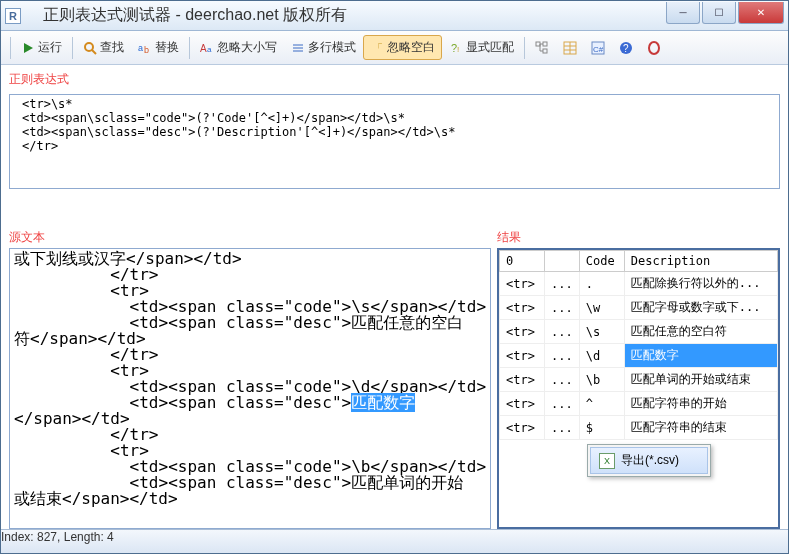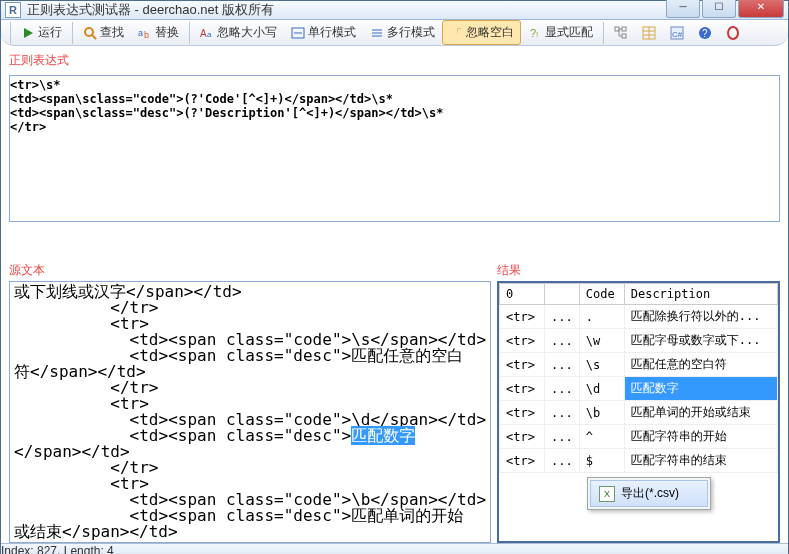--- a/index.html
+++ b/index.html
@@ -1,31 +1,31 @@
 <!DOCTYPE html>
 <html><head>
 <meta charset="utf-8">
 <style>
 * { box-sizing: border-box; margin: 0; padding: 0; }
 body { font-family: "Microsoft YaHei", SimSun, Arial, sans-serif; font-size: 12px; background: #fff; overflow: hidden; }
 .window { width: 789px; height: 554px; border: 1px solid #4d6d8f; background: #fff; display: flex; flex-direction: column; }
 .titlebar { height: 30px; background: linear-gradient(to bottom, #f7fbff, #dce8f5); display: flex; align-items: center; padding: 0 4px; border-bottom: 1px solid #9fb7d4; }
 .titlebar .app-icon { width: 16px; height: 16px; background: #fff; border: 1px solid #7a9cc4; display: flex; align-items: center; justify-content: center; font-weight: bold; color: #4a6d9c; font-size: 11px; margin-right: 6px; }
-.titlebar .title-text { flex: 1; color: #333; font-size: 13px; }
+.titlebar .title-text { flex: 1; color: #333; font-size: 16px; margin-left: 16px; }
 .win-controls { display: flex; gap: 2px; margin-top: -6px; }
 .win-btn { width: 34px; height: 22px; background: linear-gradient(to bottom, #e8f0fa, #c9dbef); border: 1px solid #8ba6c7; border-top: none; border-radius: 0 0 3px 3px; display: flex; align-items: center; justify-content: center; font-size: 10px; color: #334; }
 .win-btn.close { background: linear-gradient(to bottom, #e07a7a, #c93939); color: #fff; width: 46px; }
-.toolbar { height: 34px; background: linear-gradient(to bottom, #fdfdfd, #e9eef6); border-bottom: 1px solid #b9cadf; display: flex; align-items: center; padding: 0 6px; gap: 0; border-radius: 17px; }
+.toolbar { height: 34px; background: linear-gradient(to bottom, #fdfdfd, #e9eef6); border-bottom: 1px solid #b9cadf; display: flex; align-items: center; padding: 0 6px; gap: 0; }
 .tool-btn { display: inline-flex; align-items: center; gap: 3px; padding: 3px 6px; border: 1px solid transparent; border-radius: 3px; cursor: pointer; font-size: 12px; color: #333; }
 .tool-btn.active { border-color: #d9a74b; background: #ffe7b0; }
 .tool-sep { width: 1px; height: 22px; background: #b7c7da; margin: 0 3px; }
 .tool-icon { width: 14px; height: 14px; display: inline-block; }
 .content { flex: 1; display: flex; flex-direction: column; padding: 6px 8px 0 8px; gap: 4px; }
 .section-label { font-size: 12px; color: #ef4444; margin-bottom: 2px; }
-.regex-box { width: 100%; height: 147px; border: 1px solid #8faad0; background: #fff; font-family: SimSun, monospace; font-size: 12px; padding: 2px 0; resize: none; outline: none; overflow: auto; font-weight: bold; }
+.regex-box { width: 100%; height: 95px; border: 1px solid #8faad0; background: #fff; font-family: SimSun, monospace; font-size: 12px; padding: 2px 12px; resize: none; outline: none; overflow: auto; }
 .split { flex: 1; display: flex; gap: 6px; min-height: 0; }
 .left-col, .right-col { flex: 1; display: flex; flex-direction: column; min-height: 0; margin-top: 36px; }
 .source-box { flex: 1; border: 1px solid #8faad0; background: #fff; font-family: SimSun, monospace; font-size: 16px; padding: 2px 4px; overflow: auto; white-space: pre; line-height: 16px; }
 .highlight { background: #3399ff; color: #fff; }
 .result-container { flex: 1; border: 2px solid #4a6da0; background: #fff; overflow: auto; position: relative; }
 .result-table { width: 100%; border-collapse: collapse; font-family: SimSun, monospace; font-size: 12px; }
 .result-table th { text-align: left; background: #fff; border: 1px solid #ccc; padding: 3px 6px; font-weight: normal; }
 .result-table td { border: 1px solid #eee; padding: 3px 6px; white-space: nowrap; }
 .result-table tr.sel td { background: #3399ff; color: #fff; }
 .result-table tr.sel td.non-sel { background: #fff; color: #000; }
@@ -81,29 +81,20 @@
     </div>
     <div class="tool-sep"></div>
     <div class="tool-btn">
       <span class="tool-icon">
           <svg viewBox="0 0 14 14">
             <text x="0" y="11" font-size="10" fill="#c73a3a">A</text>
             <text x="7" y="11" font-size="8" fill="#2a6ad4">a</text>
           </svg>
         </span>
       <span>忽略大小写</span>
-    </div>
-    <div class="tool-btn">
-      <span class="tool-icon">
-          <svg viewBox="0 0 14 14">
-            <rect x="1" y="2" width="12" height="10" fill="none" stroke="#3a6ac4"></rect>
-            <line x1="3" y1="7" x2="11" y2="7" stroke="#3a6ac4"></line>
-          </svg>
-        </span>
-      <span>单行模式</span>
     </div>
     <div class="tool-btn">
       <span class="tool-icon">
           <svg viewBox="0 0 14 14">
             <line x1="2" y1="4" x2="12" y2="4" stroke="#3a6ac4"></line>
             <line x1="2" y1="7" x2="12" y2="7" stroke="#3a6ac4"></line>
             <line x1="2" y1="10" x2="12" y2="10" stroke="#3a6ac4"></line>
           </svg>
         </span>
       <span>多行模式</span>

